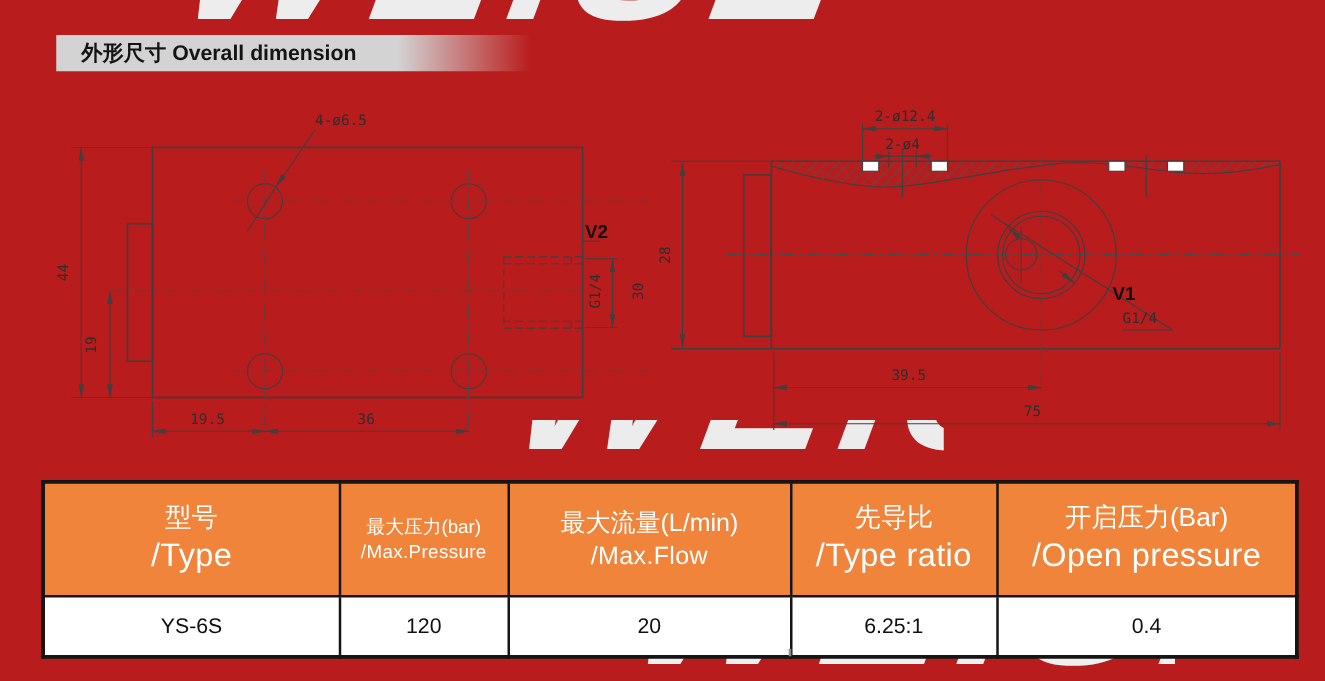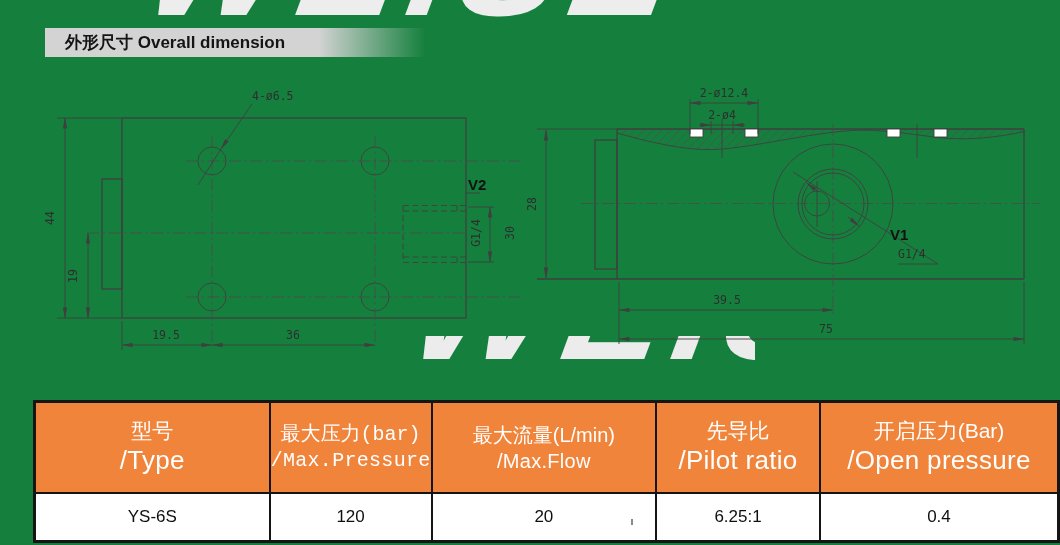--- a/index.html
+++ b/index.html
@@ -1,42 +1,42 @@
 <!DOCTYPE html>
 <html><head>
 <meta charset="utf-8">
 <style>
   html,body{margin:0;padding:0;background:#fff;}
-  #page{position:relative;width:1060px;height:545px;background:#15803d;overflow:hidden;
+  #page{position:relative;width:1060px;height:545px;background:#b91c1c;overflow:hidden;
         font-family:"Liberation Sans",sans-serif;}
   
   .wmfrag{position:absolute;overflow:hidden;z-index:0;pointer-events:none;}
   .wmfrag span{display:block;font-family:"Liberation Sans",sans-serif;font-weight:bold;font-style:italic;
         line-height:150px;font-size:150px;letter-spacing:10px;transform:skewX(-10deg);white-space:nowrap;}
   
   #titlebar{position:absolute;left:45px;top:28px;width:380px;height:29px;z-index:2;
         background:linear-gradient(90deg,#d3d3d3 0%,#d3d3d3 72%,rgba(211,211,211,0) 100%);}
   #titlebar .t{padding-left:20px;line-height:29px;font-size:17px;font-weight:bold;color:#141414;white-space:nowrap;}
   
   #drawings{position:absolute;left:0;top:0;z-index:1;}
   .ol{stroke:#3f3f3f;stroke-width:1.3;fill:none;}
   .tl{stroke:#3f3f3f;stroke-width:0.9;fill:none;}
   .cl{stroke:#4a4a4a;stroke-width:0.85;fill:none;stroke-dasharray:12 3.5 2.5 3.5;}
   .dsh{stroke:#3f3f3f;stroke-width:0.9;fill:none;stroke-dasharray:6 3.5;}
   .wh{fill:#ffffff;stroke:#3f3f3f;stroke-width:0.9;}
   .dtx{font-family:"DejaVu Sans Mono",monospace;font-size:11.5px;fill:#2e2e2e;}
   .btx{font-family:"Liberation Sans",sans-serif;font-size:15px;font-weight:bold;fill:#111;}
   
   #spec{position:absolute;left:33px;top:384px;z-index:2;border-collapse:collapse;table-layout:fixed;
-        border:3px solid #151515;margin-top:16px;}
+        border:3px solid #151515;}
   #spec th,#spec td{border:2px solid #151515;padding:0;text-align:center;vertical-align:middle;}
   #spec th{background:#f0843b;color:#ffffff;font-weight:normal;height:89px;}
   #spec th .zh{font-size:21px;line-height:1.3;}
   #spec th .en{font-size:26px;line-height:1.3;letter-spacing:0.3px;}
-  #spec th.small .zh,#spec th.small .en{font-size:20px;font-family:Liberation Mono, monospace;}
+  #spec th.small .zh,#spec th.small .en{font-size:15px;}
   #spec th.mid .zh,#spec th.mid .en{font-size:20px;}
   #spec td{height:46px;background:#ffffff;font-size:17px;color:#0f0f0f;}
   #stub{position:absolute;left:631px;top:519px;width:2px;height:6px;background:#8a8a8a;z-index:2;}
 </style>
 </head>
 <body>
 
 <div id="page">
 
   <div class="wmfrag" style="left:150px;top:0;width:540px;height:46px;">
@@ -190,21 +190,21 @@
         <th class="small">
           <div class="zh">最大压力(bar)</div>
           <div class="en">/Max.Pressure</div>
         </th>
         <th class="mid">
           <div class="zh">最大流量(L/min)</div>
           <div class="en">/Max.Flow</div>
         </th>
         <th>
           <div class="zh">先导比</div>
-          <div class="en">/Pilot ratio</div>
+          <div class="en">/Type ratio</div>
         </th>
         <th>
           <div class="zh">开启压力(Bar)</div>
           <div class="en">/Open pressure</div>
         </th>
       </tr>
     </thead>
     <tbody>
       <tr>
         <td>YS-6S</td>

